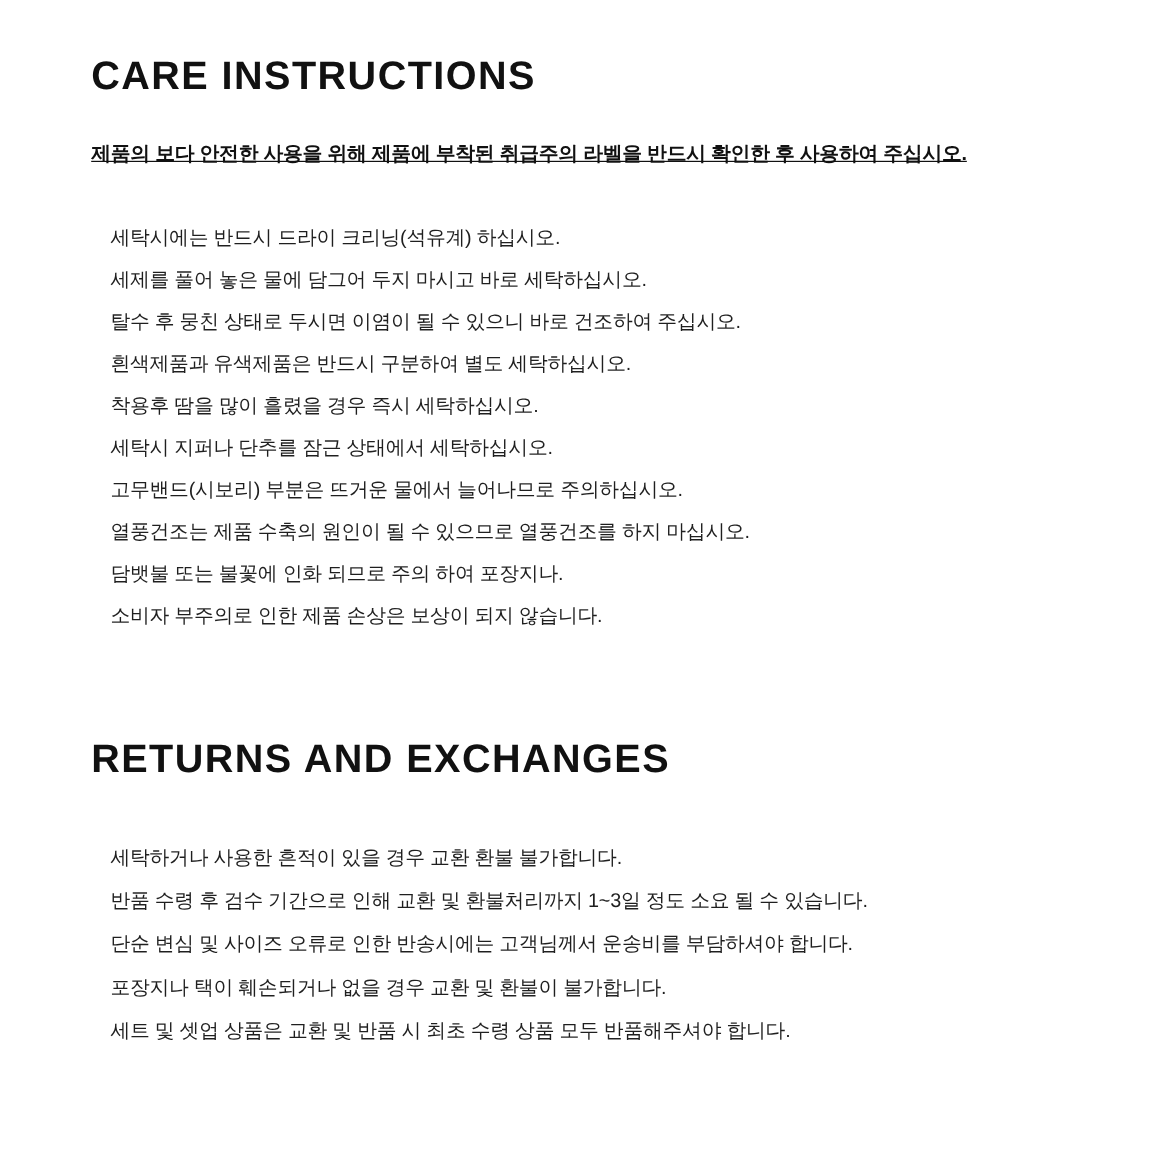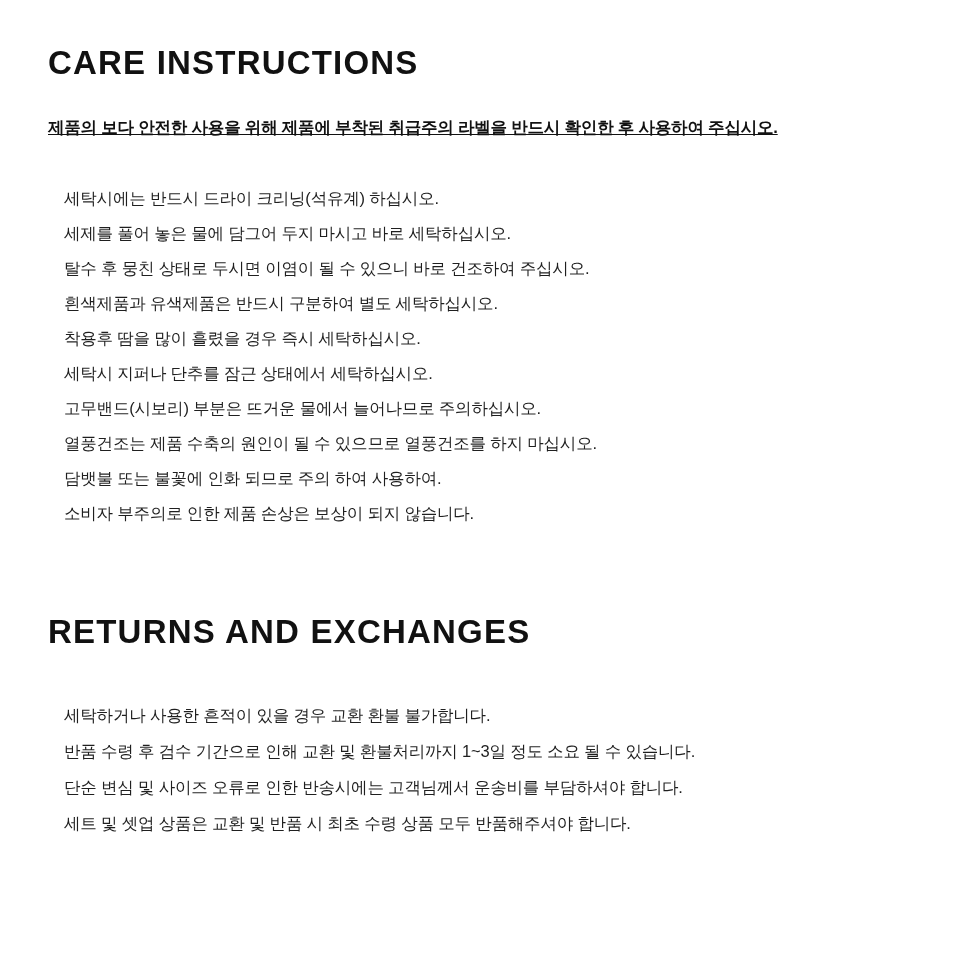--- a/index.html
+++ b/index.html
@@ -12,21 +12,21 @@
     background: #ffffff;
     font-family: "Liberation Sans", sans-serif;
     color: #1b1b1b;
     overflow: hidden;
   }
   .page {
     position: relative;
     width: 820px;
     height: 978px;
     box-sizing: border-box;
-    padding: 0 48px;
+    padding: 0 76px;
   }
   .section-title {
     font-size: 33px;
     font-weight: 800;
     letter-spacing: 1.2px;
     color: #111111;
     margin: 0;
     white-space: nowrap;
   }
   .section-care .section-title {
@@ -80,28 +80,29 @@
     <p class="lead">제품의 보다 안전한 사용을 위해 제품에 부착된 취급주의 라벨을 반드시 확인한 후 사용하여 주십시오.</p>
     <ul class="list care-list">
       <li>세탁시에는 반드시 드라이 크리닝(석유계) 하십시오.</li>
       <li>세제를 풀어 놓은 물에 담그어 두지 마시고 바로 세탁하십시오.</li>
       <li>탈수 후 뭉친 상태로 두시면 이염이 될 수 있으니 바로 건조하여 주십시오.</li>
       <li>흰색제품과 유색제품은 반드시 구분하여 별도 세탁하십시오.</li>
       <li>착용후 땀을 많이 흘렸을 경우 즉시 세탁하십시오.</li>
       <li>세탁시 지퍼나 단추를 잠근 상태에서 세탁하십시오.</li>
       <li>고무밴드(시보리) 부분은 뜨거운 물에서 늘어나므로 주의하십시오.</li>
       <li>열풍건조는 제품 수축의 원인이 될 수 있으므로 열풍건조를 하지 마십시오.</li>
-      <li>담뱃불 또는 불꽃에 인화 되므로 주의 하여 사용하여.</li>
+      <li>담뱃불 또는 불꽃에 인화 되므로 주의 하여 포장지나.</li>
       <li>소비자 부주의로 인한 제품 손상은 보상이 되지 않습니다.</li>
     </ul>
   </section>
 
   <section class="section-returns">
     <h1 class="section-title">RETURNS AND EXCHANGES</h1>
     <ul class="list returns-list">
       <li>세탁하거나 사용한 흔적이 있을 경우 교환 환불 불가합니다.</li>
       <li>반품 수령 후 검수 기간으로 인해 교환 및 환불처리까지 1~3일 정도 소요 될 수 있습니다.</li>
       <li>단순 변심 및 사이즈 오류로 인한 반송시에는 고객님께서 운송비를 부담하셔야 합니다.</li>
+      <li>포장지나 택이 훼손되거나 없을 경우 교환 및 환불이 불가합니다.</li>
       <li>세트 및 셋업 상품은 교환 및 반품 시 최초 수령 상품 모두 반품해주셔야 합니다.</li>
     </ul>
   </section>
 
 </div>
 
 </body></html>

